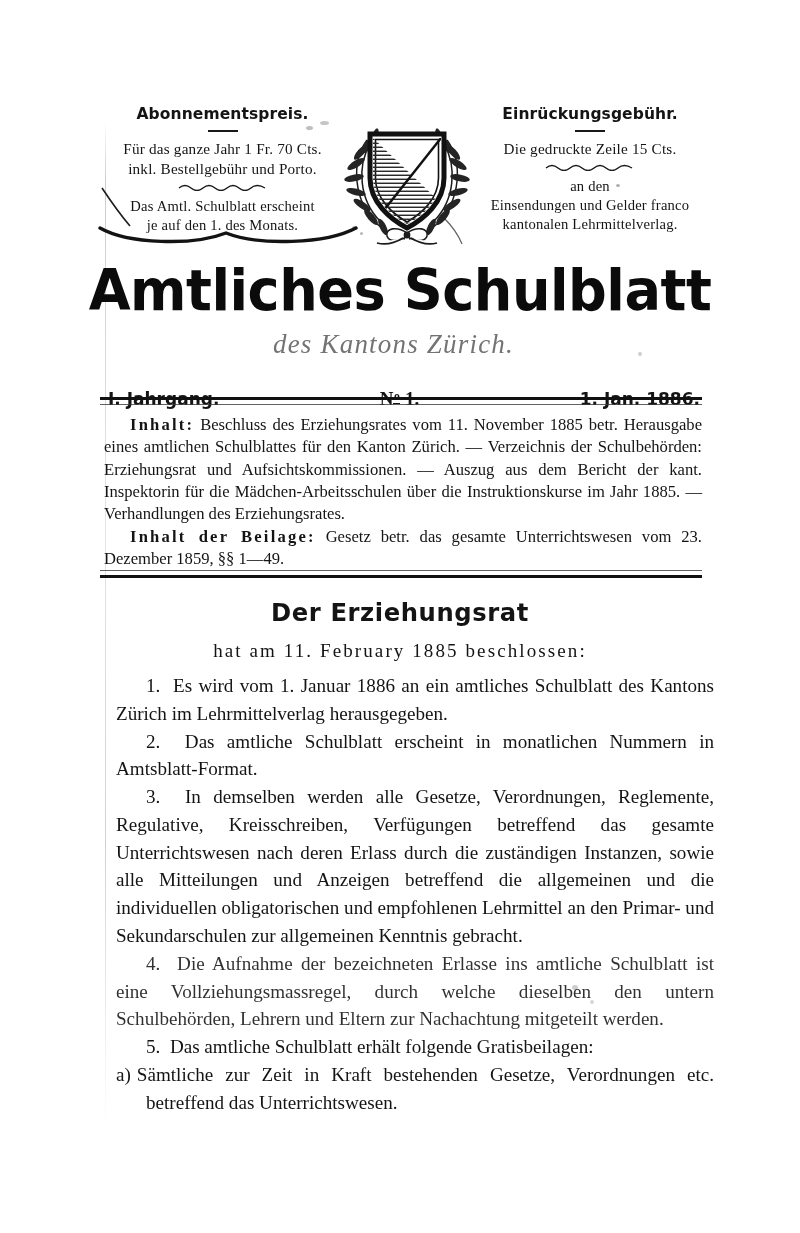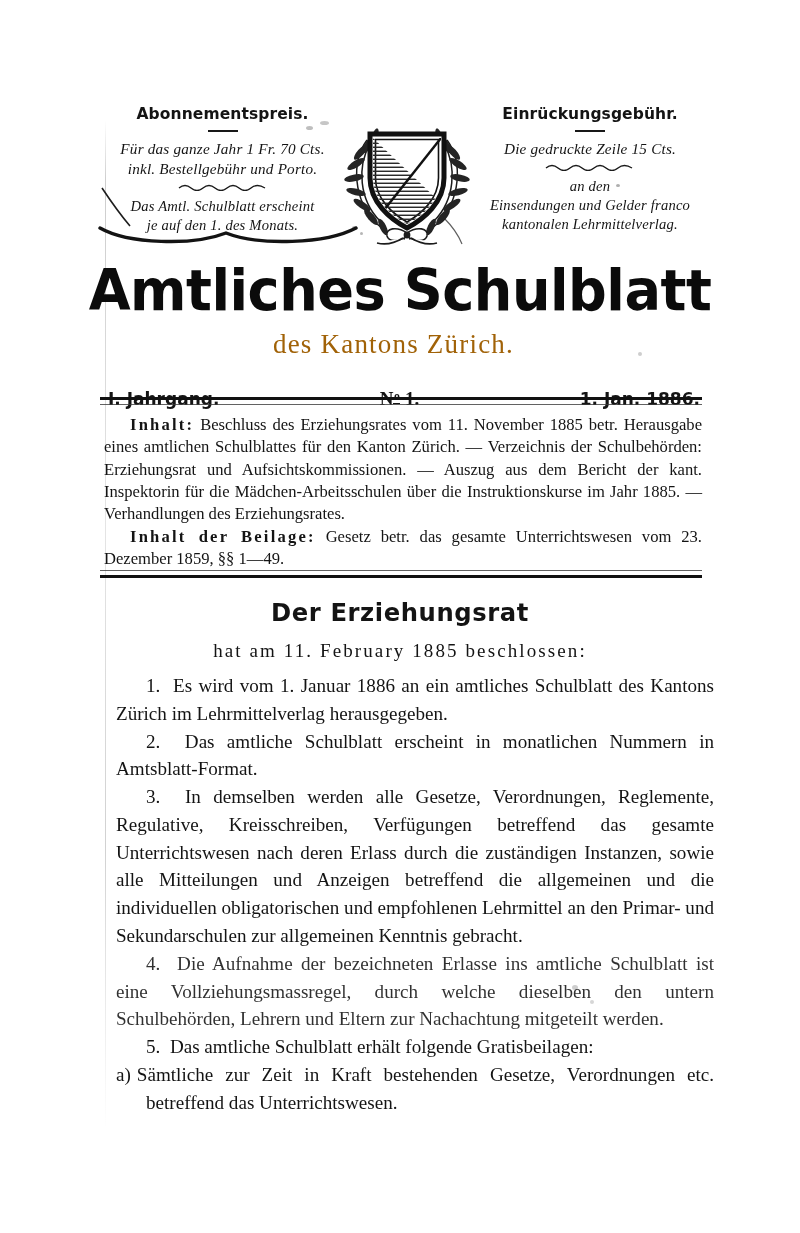--- a/index.html
+++ b/index.html
@@ -66,21 +66,20 @@
   }
   .rule-short {
     width: 30px; height: 2px;
     background: #181818;
     margin: 6px auto 7px auto;
   }
   .mast-line {
     font-size: 15.2px;
     letter-spacing: .2px;
     white-space: nowrap;
-    font-style: italic;
   }
   .mast-line.sm { font-size: 14.6px; }
   .squiggle { display: block; margin: 4px auto 6px auto; }
   .mast-block2 { margin-top: 3px; }
 
   
   .brace { position: absolute; left: 98px; top: 222px; }
   .swash { position: absolute; left: 100px; top: 186px; }
   .swash2 { position: absolute; left: 440px; top: 214px; }
 
@@ -108,21 +107,22 @@
     letter-spacing: -0.5px;
     transform: scaleX(.95);
     margin: 0;
     color: #0b0b0b;
   }
   .title-sub {
     font-family: "Liberation Serif", serif;
     font-size: 27px;
     letter-spacing: 1.2px;
     margin: 10px 13px 0 0;
-    color: #a16207;
+    color: #737373;
+    font-style: italic;
   }
 
   
   .issue-row {
     position: absolute;
     left: 108px;
     width: 592px;
     top: 388px;
     display: flex;
     align-items: baseline;

